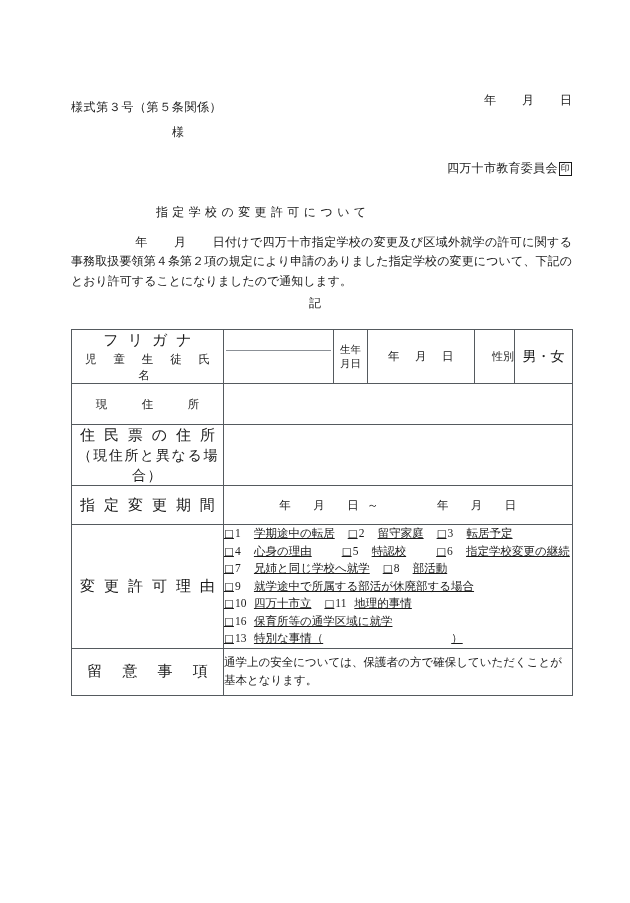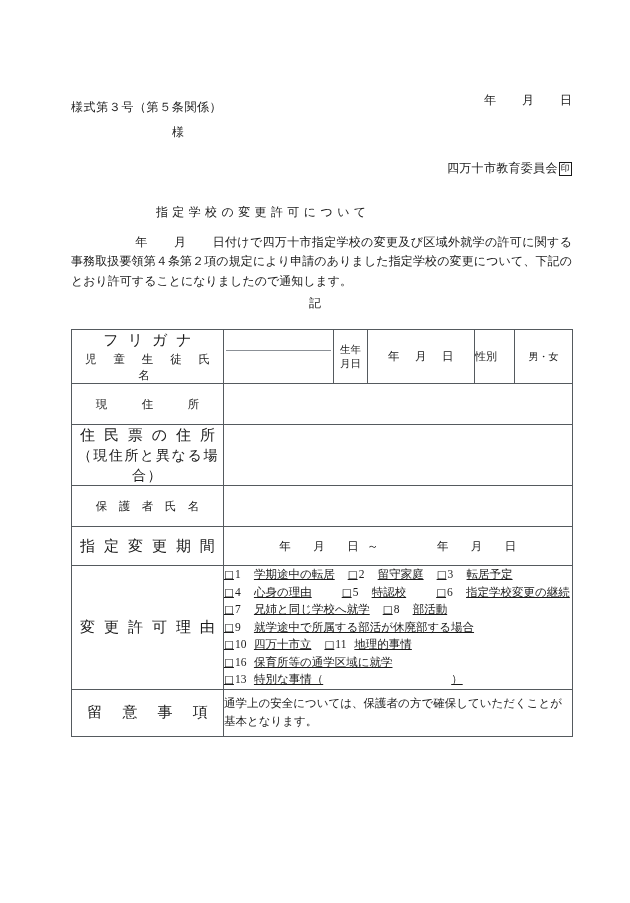--- a/index.html
+++ b/index.html
@@ -162,27 +162,27 @@
     padding: 4px 2px;
   }
   .dob-field {
     width: 107px;
     text-align: center;
     letter-spacing: 0.5px;
   }
   .dob-field .sp { display: inline-block; width: 15px; }
   .sex-lbl {
     width: 38px;
-    text-align: left;
+    text-align: right;
     font-size: 11px;
   }
   .sex-val {
     width: 48px;
     text-align: center;
-    font-size: 10px;
+    font-size: 14px;
   }
 
   .blank-cell { }
 
   .school-cell {
     padding: 7px 0 7px 18px;
     letter-spacing: 0.4px;
   }
   .school-cell .g1 { display: inline-block; width: 86px; }
   .school-cell .g2 { display: inline-block; width: 30px; }
@@ -282,26 +282,20 @@
       </tr>
 
       <tr>
         <td class="lbl" style="height:44px">
           <span class="spaced-sm">住 民 票 の 住 所</span>
           <span class="sub">（現住所と異なる場合）</span>
         </td>
         <td class="blank-cell" colspan="5"></td>
       </tr>
 
-      <tr>
-        <td class="lbl" style="height:40px">
-          <span>保　護　者　氏　名</span>
-        </td>
-        <td class="blank-cell" colspan="5"></td>
-      </tr>
 
 
 
       <tr>
         <td class="lbl" style="height:38px">
           <span class="spaced-sm">指 定 変 更 期 間</span>
         </td>
         <td class="period-cell" colspan="5">
           <span>年</span><span class="sp"></span><span>月</span><span class="sp"></span><span>日</span><span class="sp" style="width:8px"></span><span>～</span><span class="spw"></span><span>年</span><span class="sp"></span><span>月</span><span class="sp"></span><span>日</span>
         </td>

